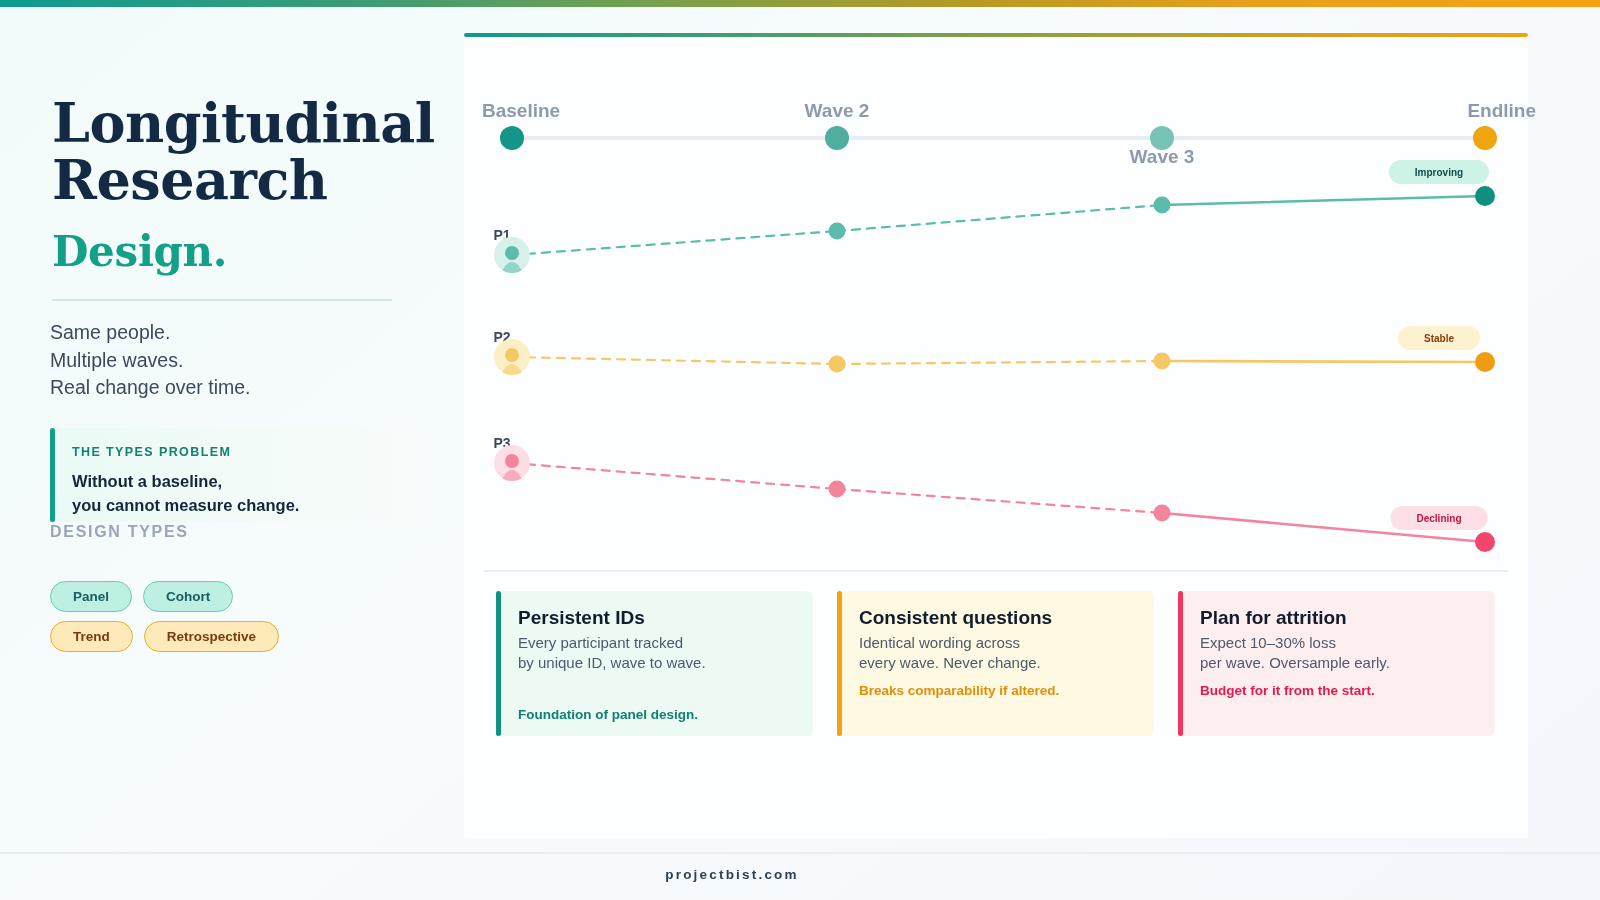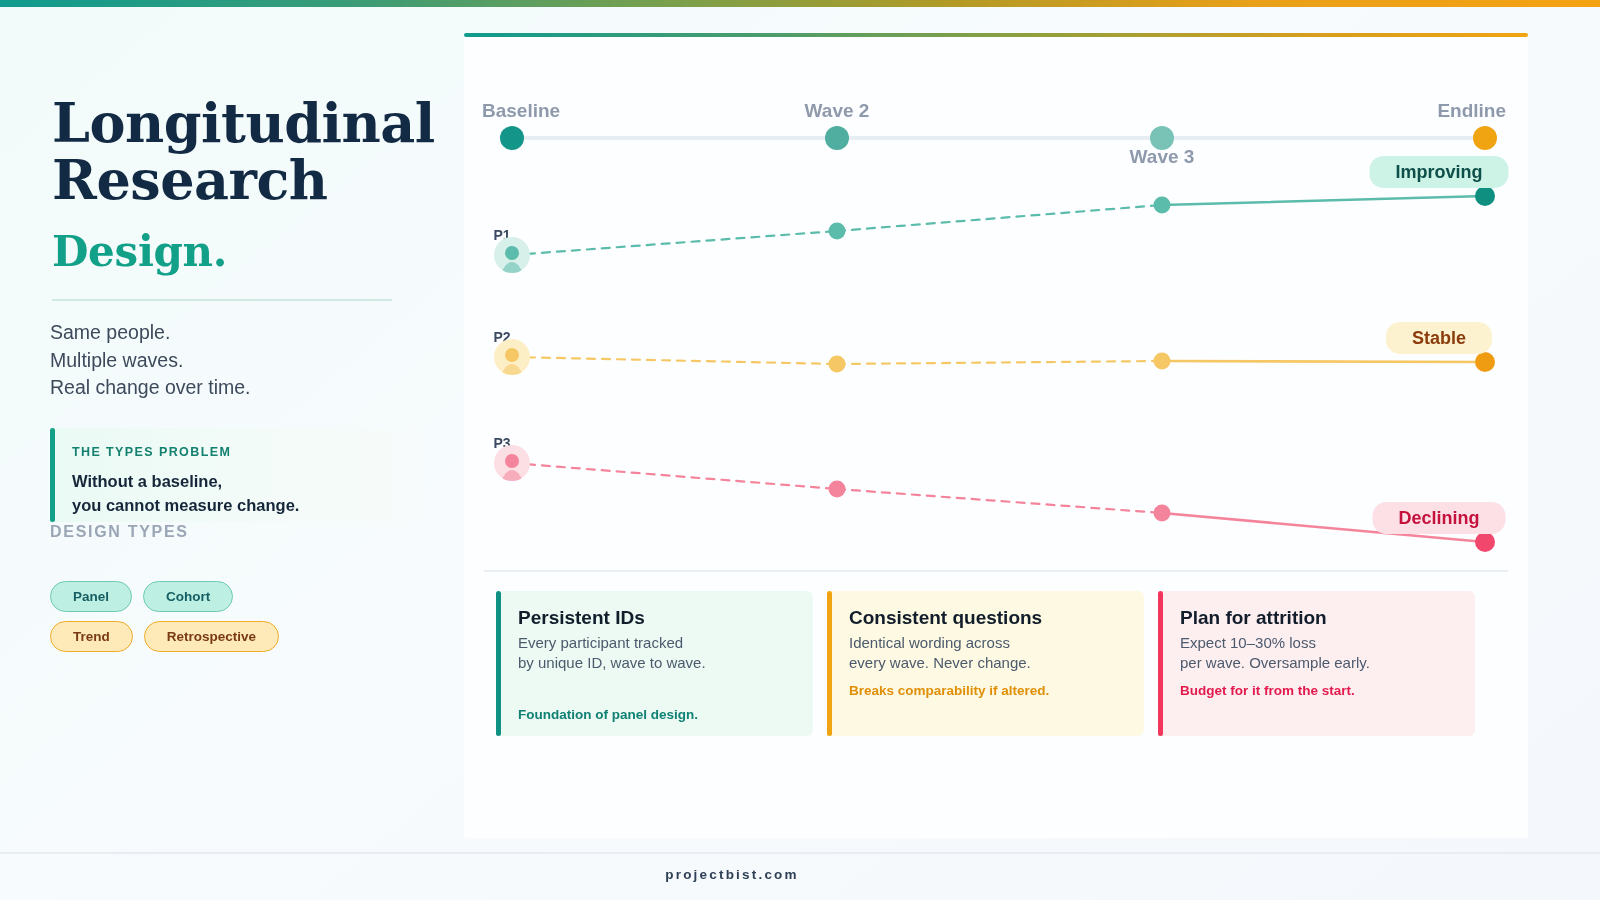--- a/index.html
+++ b/index.html
@@ -217,46 +217,46 @@
     transform: translate(-50%, -50%);
   }
   .endpt {
     position: absolute;
     width: 20px; height: 20px;
     border-radius: 50%;
     transform: translate(-50%, -50%);
   }
   .badge {
     position: absolute;
-    height: 32px;
+    height: 24px;
     display: flex;
     align-items: center;
     justify-content: center;
     padding: 0 26px;
     border-radius: 14px;
-    font-size: 18px;
+    font-size: 10px;
     font-weight: 700;
     white-space: nowrap;
     transform: translate(-50%, -50%);
   }
 
   .rows-rule {
     position: absolute;
     left: 20px; top: 537px;
     width: 1024px; height: 1.5px;
     background: #e8eef3;
   }
 
   
   .cards {
     position: absolute;
     left: 32px; top: 558px;
     width: 1000px;
     display: flex;
-    gap: 14px;
+    gap: 24px;
   }
   .card {
     position: relative;
     width: 317px;
     min-height: 115px;
     border-radius: 0 6px 6px 0;
     padding: 16px 18px 14px 22px;
   }
   .card-bar {
     position: absolute;
@@ -346,21 +346,21 @@
     <div class="panel-rule"></div>
 
     <div class="tl-track"></div>
     <div id="timeline-layer">
         <div class="tl-label" style="left: 18px; top: 67px; transform: none;">Baseline</div>
         <div class="tl-node" style="left: 48px; top: 105px; background: rgb(20, 149, 138);"></div>
         <div class="tl-label" style="left: 373px; top: 67px;">Wave 2</div>
         <div class="tl-node" style="left: 373px; top: 105px; background: rgb(79, 174, 159);"></div>
         <div class="tl-label" style="left: 698px; top: 67px; margin-top: 46px;">Wave 3</div>
         <div class="tl-node" style="left: 698px; top: 105px; background: rgb(121, 195, 182);"></div>
-        <div class="tl-label" style="left: 1042px; top: 67px; transform: translateX(-100%);">Endline</div>
+        <div class="tl-label" style="left: 1072px; top: 67px; transform: translateX(-100%);">Endline</div>
         <div class="tl-node" style="left: 1021px; top: 105px; background: rgb(240, 164, 17);"></div>
       </div>
 
     <div id="rows-layer">
         <div class="row" style="top: 0px; height: 560px; pointer-events: none;">
           <svg width="1064" height="560" style="position: absolute; left: 0px; top: 0px;">
             <line x1="48" y1="222" x2="373" y2="198" stroke="#5cbcac" stroke-width="2.2" stroke-dasharray="8 7" stroke-linecap="round"></line>
             <line x1="373" y1="198" x2="698" y2="172" stroke="#5cbcac" stroke-width="2.2" stroke-dasharray="8 7" stroke-linecap="round"></line>
             <line x1="698" y1="172" x2="1021" y2="163" stroke="#5cbcac" stroke-width="2.6" stroke-linecap="round"></line>
           </svg>

